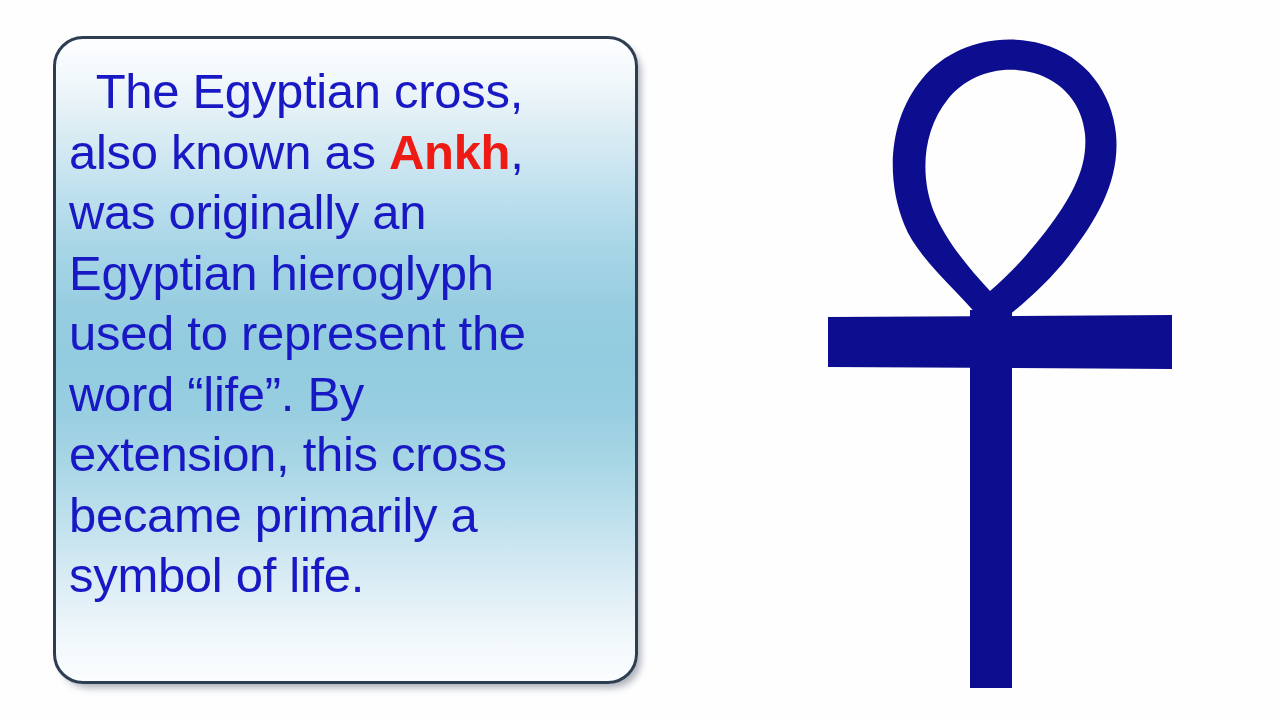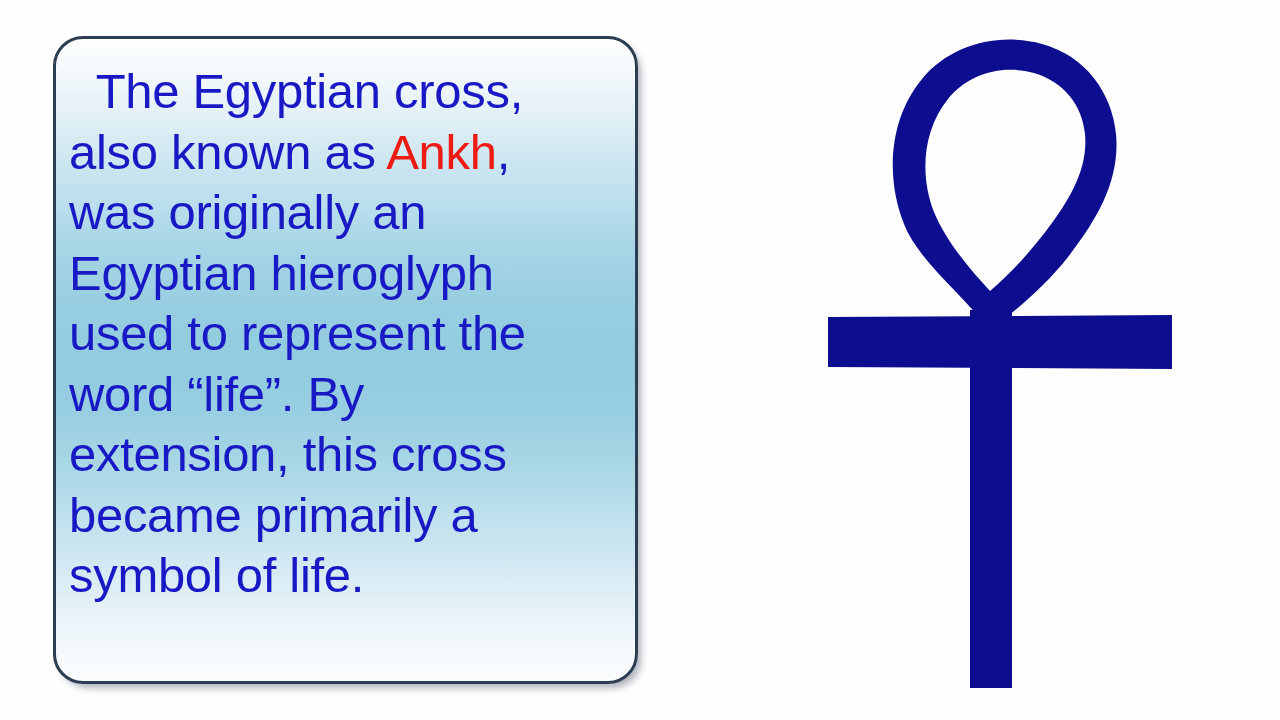--- a/index.html
+++ b/index.html
@@ -60,21 +60,21 @@
     color: #1818c4;
     font-family: "Liberation Sans", sans-serif;
     font-size: 49px;
     line-height: 60.5px;
     letter-spacing: -0.3px;
     white-space: pre-wrap;
   }
 
   #card-text .hl {
     color: #ee1b15;
-    font-weight: normal;
+    font-weight: bold;
   }
 
   
   #ankh-symbol {
     position: absolute;
     left: 800px;
     top: 10px;
     width: 400px;
     height: 700px;
   }

